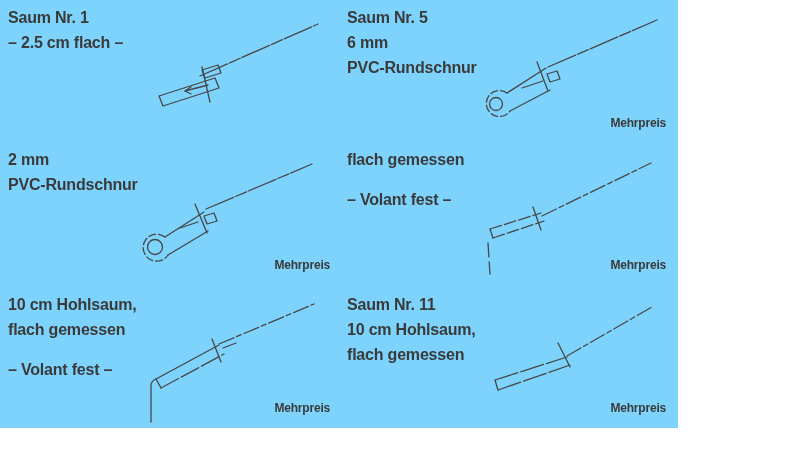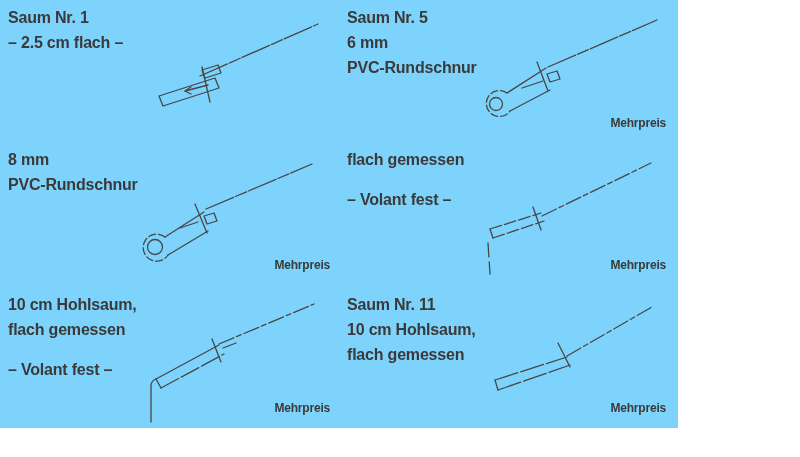--- a/index.html
+++ b/index.html
@@ -62,21 +62,21 @@
     <path d="M70,103 L110,82"></path>
     <path d="M67,85 A13,13 0 1 0 70,103" stroke-dasharray="7 3"></path>
     <circle cx="56" cy="96" r="6.5"></circle>
     <path d="M82,80 L103,73"></path>
     <path d="M97,54 L108,83"></path>
     <path d="M107,66 L117,63 L120,71 L110,74 Z"></path>
   </svg>
   <div class="mehrpreis" style="left:516px;top:115px;">Mehrpreis</div>
 
   <div class="cell" style="left:8px;top:151px;">
-    <p>8 mm</p>
+    <p>2 mm</p>
     <p>PVC-Rundschnur</p>
   </div>
   <svg class="seam" style="left:138px;top:150px;" width="195" height="112" viewBox="0 0 195 112">
     <path d="M68,59 L174,14" stroke-dasharray="30 2 12 2"></path>
     <path d="M27,87 L66,62"></path>
     <path d="M30,105 L70,81"></path>
     <path d="M27,87 A13.5,13.5 0 1 0 30,105" stroke-dasharray="7 3"></path>
     <circle cx="17" cy="97" r="7.5"></circle>
     <path d="M42,78 L60,72"></path>
     <path d="M57,54 L69,83"></path>

